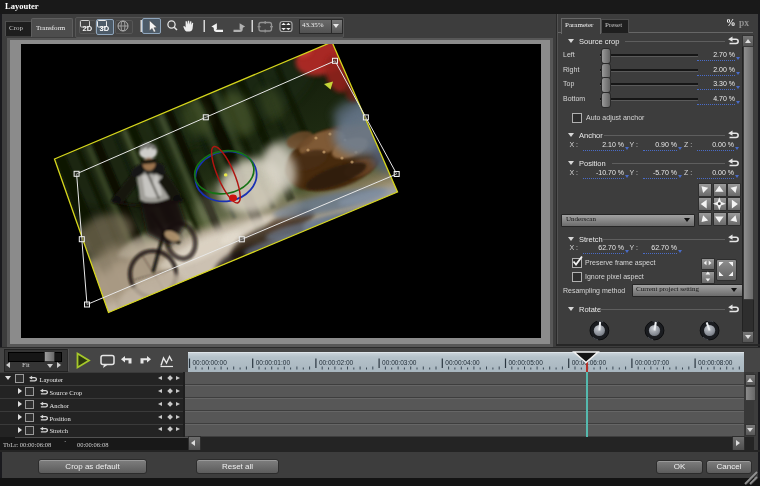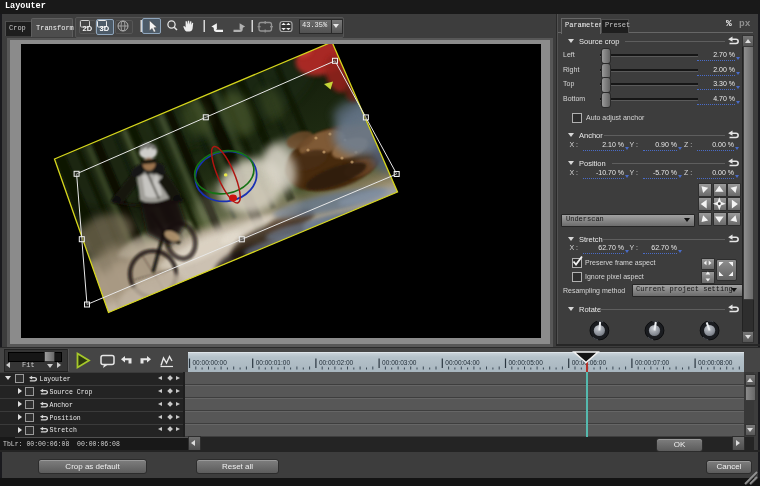--- a/index.html
+++ b/index.html
@@ -1,16 +1,16 @@
 <!DOCTYPE html>
 <html><head><meta charset="utf-8"><style>
 html,body{margin:0;padding:0}
 body{width:760px;height:486px;position:relative;overflow:hidden;background:#3d3d3d;font-family:"Liberation Sans",sans-serif}
 .ab{position:absolute}
-.tx{position:absolute;font-family:Liberation Mono, monospace;color:#ddd;font-size:7px;line-height:9px;white-space:nowrap}
+.tx{position:absolute;font-family:Liberation Serif, serif;color:#ddd;font-size:7px;line-height:9px;white-space:nowrap}
 .btn{position:absolute;background:linear-gradient(#7e7e7e,#5c5c5c);border:1px solid #2c2c2c;border-radius:3px;color:#f0f0f0;font-size:8px;font-family:"Liberation Sans",sans-serif;text-align:center;box-shadow:inset 0 1px 0 #9a9a9a}
 .tb{position:absolute;background:#454545;border:1px solid #565656;border-radius:2px}
 .tbh{position:absolute;background:#4d5b68;border:1px solid #90a6bc;border-radius:2px}
 .ddl{position:absolute;background:linear-gradient(#a2a2a2,#6c6c6c);border:1px solid #262626;border-radius:1px;color:#111;font-size:8px}
 .gb{position:absolute;width:12px;height:12px;background:linear-gradient(#9a9a9a,#6a6a6a);border:1px solid #2e2e2e;border-radius:1px}
 .cb{position:absolute;width:8px;height:8px;background:#2e2e2e;border:1px solid #b0b0b0}
 .hdr{position:absolute;font-size:7.5px;line-height:9px;color:#e8e8e8;white-space:nowrap}
 .val{position:absolute;font-size:7px;line-height:9px;color:#e8e8e8;text-align:right;white-space:nowrap}
 .du{position:absolute;height:1px;border-bottom:1px dotted #4a6cc8}
 .bt{position:absolute;width:0;height:0}
@@ -619,18 +619,18 @@
 <div class="tx" style="left:77px;top:440px;font-size:6.5px;color:#cfcfcf">00:00:06:08</div>
 <div class="ab" style="left:188px;top:436.5px;width:566px;height:13.5px;background:#242424"></div>
 <div class="ab" style="left:188px;top:436px;width:11px;height:13px;background:linear-gradient(#6e6e6e,#4e4e4e);border:1px solid #2e2e2e"></div>
 <div class="bt" style="left:191px;top:439.5px;border-top:3px solid transparent;border-bottom:3px solid transparent;border-right:4px solid #ddd"></div>
 <div class="ab" style="left:732px;top:436px;width:11px;height:13px;background:linear-gradient(#6e6e6e,#4e4e4e);border:1px solid #2e2e2e"></div>
 <div class="bt" style="left:736px;top:439.5px;border-top:3px solid transparent;border-bottom:3px solid transparent;border-left:4px solid #ddd"></div>
 <div class="ab" style="left:0;top:450px;width:760px;height:2px;background:#242424"></div>
 
 <div class="btn" style="left:38px;top:459px;width:107px;height:13px;line-height:13px">Crop as default</div>
 <div class="btn" style="left:196px;top:459px;width:81px;height:13px;line-height:13px">Reset all</div>
-<div class="btn" style="left:656px;top:438px;width:45px;height:12px;line-height:12px">OK</div>
+<div class="btn" style="left:656px;top:460px;width:45px;height:12px;line-height:12px">OK</div>
 <div class="btn" style="left:706px;top:460px;width:44px;height:12px;line-height:12px">Cancel</div>
 <svg class="ab" style="left:741px;top:469px" width="18" height="16" viewBox="0 0 18 16">
     <path d="M4 15 L16 3 M9 15 L16 8" stroke="#909090" stroke-width="1.8"></path>
     <path d="M5.2 15.8 L17 4 M10 15.8 L17 9" stroke="#3a3a3a" stroke-width="1"></path>
   </svg>
 
 </body></html>

